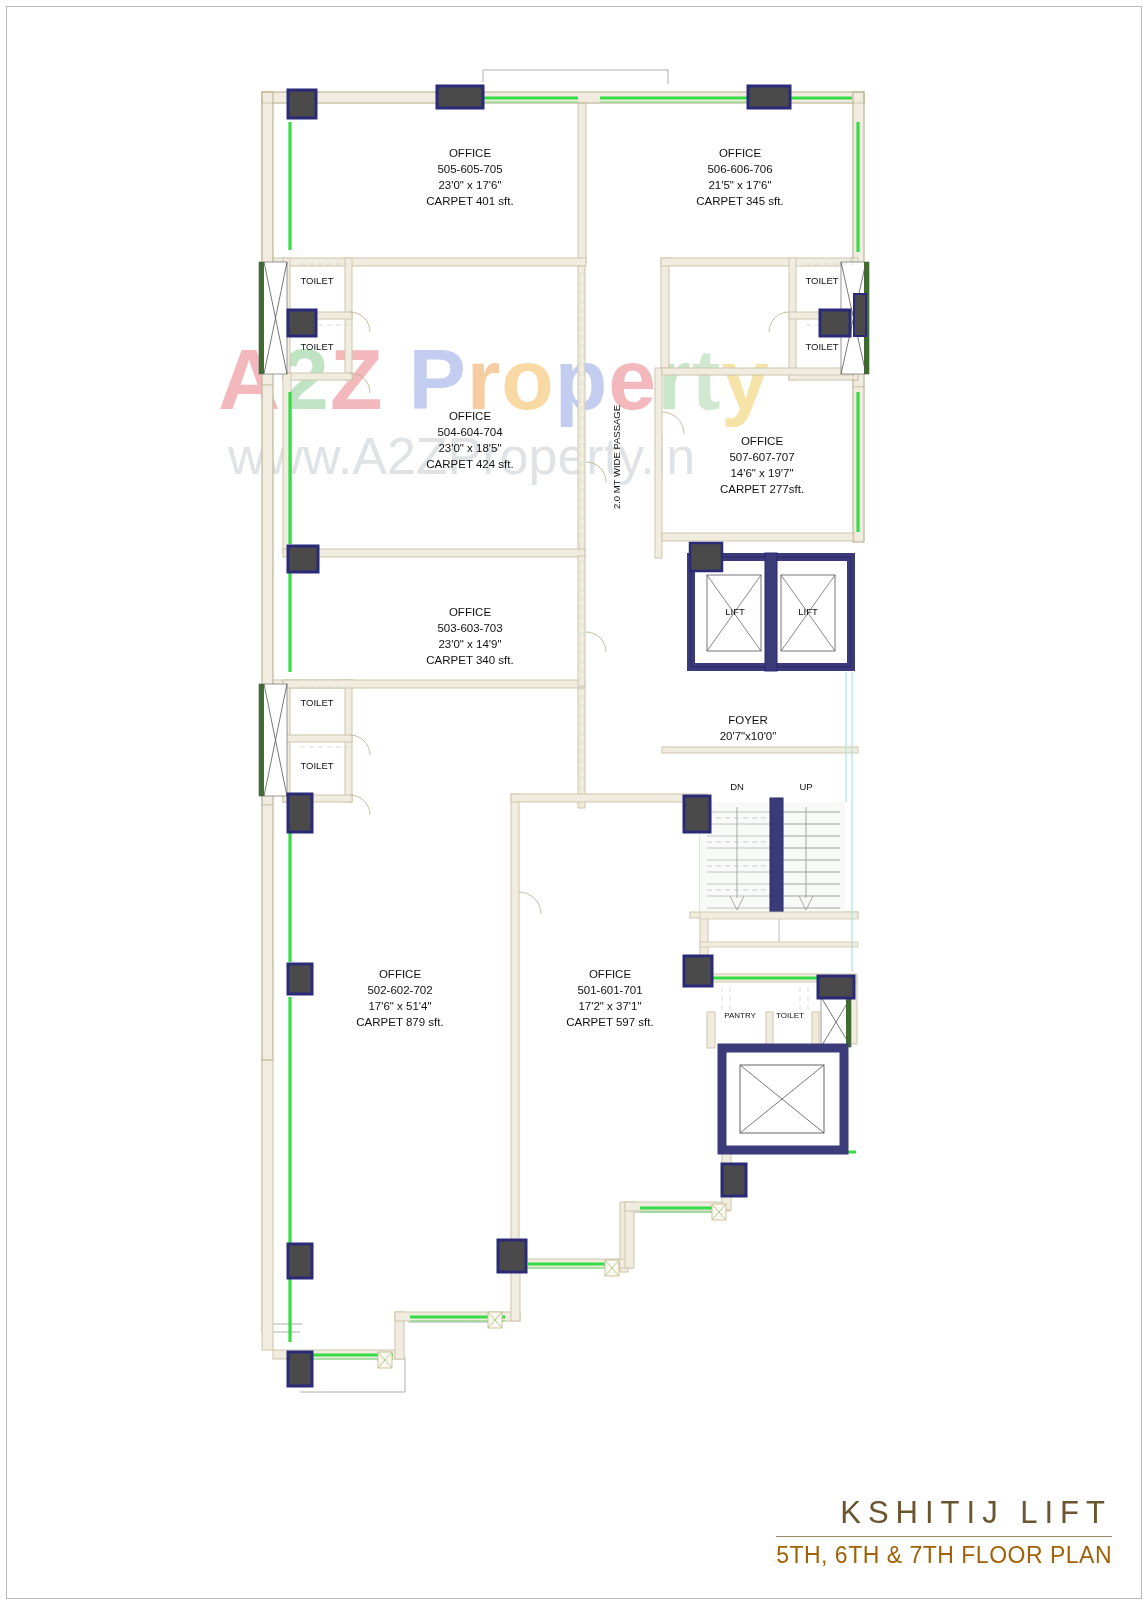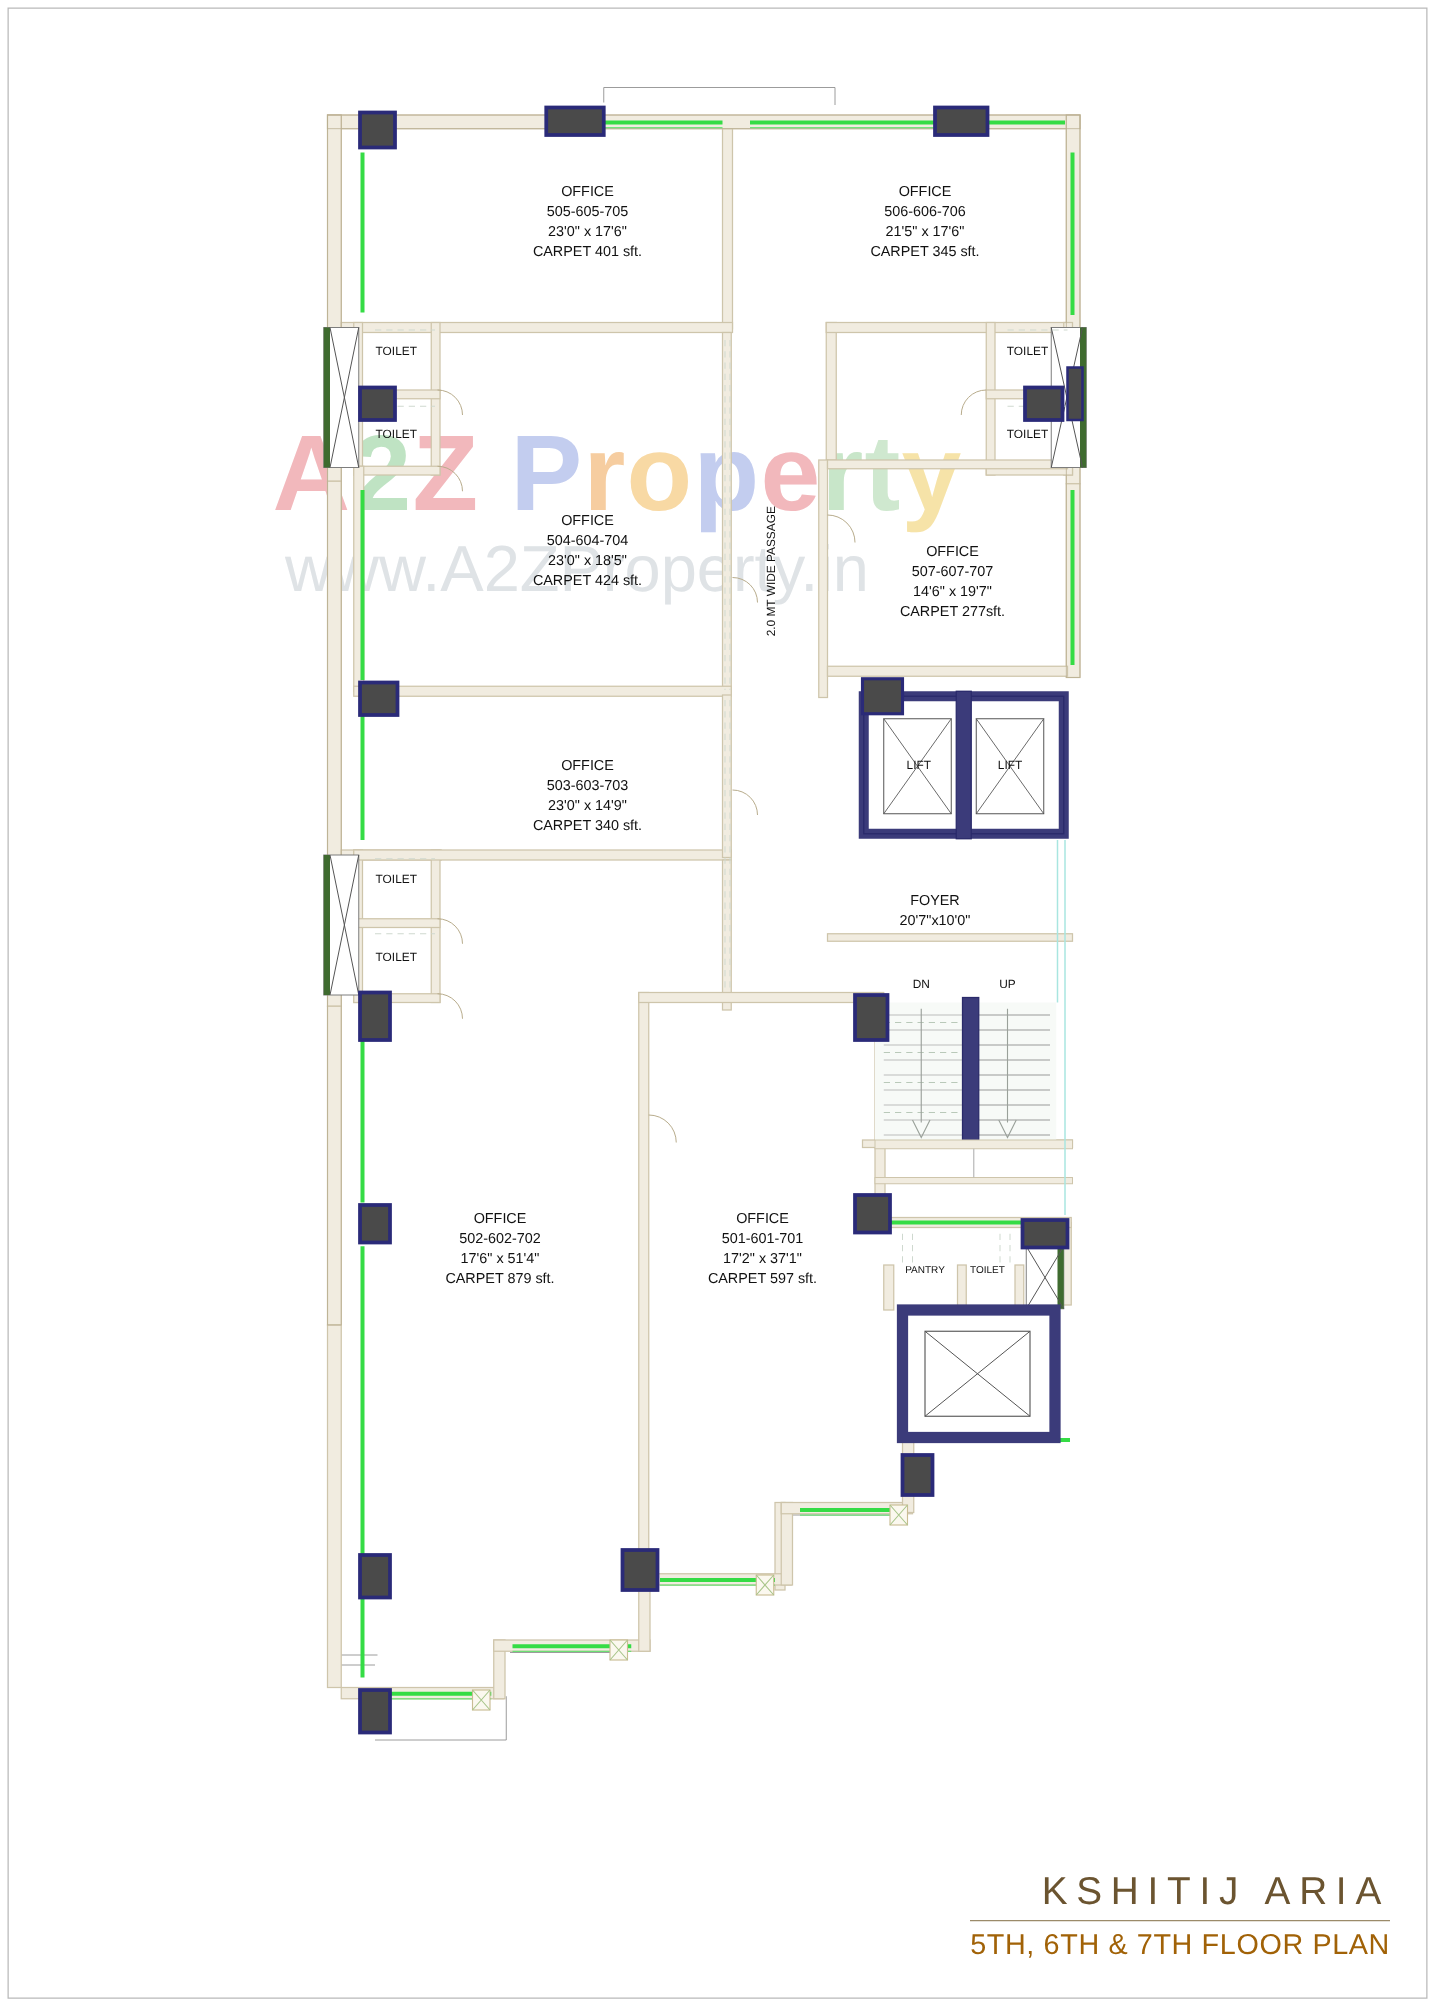--- a/index.html
+++ b/index.html
@@ -442,18 +442,18 @@
       <text class="rm-sm" x="317" y="757">TOILET</text>
       <text class="rm-xs" x="790" y="1006">TOILET</text>
 
       <text class="rm-xs" x="740" y="1006">PANTRY</text>
     </g>
 
   </svg>
   </div>
 
   <div class="titleblock">
-    <div class="tb-title">KSHITIJ ARIA</div>
+    <div class="tb-title">KSHITIJ LIFT</div>
     <div class="tb-rule"></div>
     <div class="tb-sub">5TH, 6TH &amp; 7TH FLOOR PLAN</div>
   </div>
 
 </div>
 
 </body></html>

